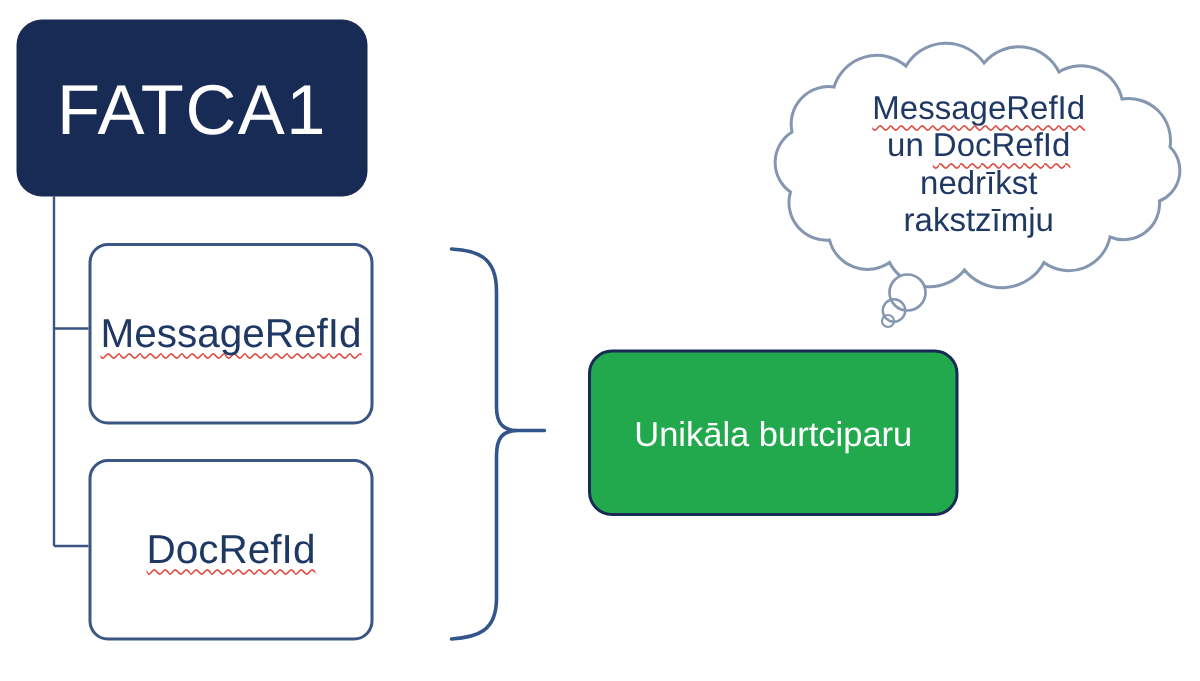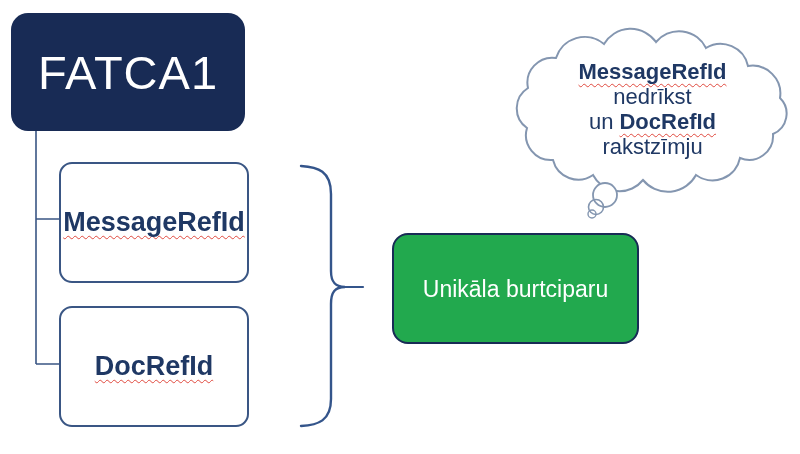--- a/index.html
+++ b/index.html
@@ -44,21 +44,20 @@
     color: #1F3864;
     font-size: 27px;
   }
   .squiggle {
     text-decoration-line: underline;
     text-decoration-style: wavy;
     text-decoration-color: #E04A3F;
     text-decoration-thickness: 1px;
     text-underline-offset: 4px;
     text-decoration-skip-ink: none;
-    font-weight: bold;
   }
   .result-box {
     position: absolute;
     left: 392px; top: 233px;
     width: 243px; height: 107px;
     background: #22A94E;
     border: 2px solid #182B55;
     border-radius: 16px;
     display: flex; flex-direction: column;
     align-items: center; justify-content: center;
@@ -126,20 +125,20 @@
   </div>
 
   <div class="result-box">
     <div>Unikāla burtciparu</div>
   </div>
 
   <div class="cloud-text">
     <div>
       <span class="squiggle">MessageRefId</span>
     </div>
-    <div>nedrīkst</div>
     <div>
       <span>un</span><span class="sep"></span><span class="squiggle">DocRefId</span>
     </div>
+    <div>nedrīkst</div>
     <div>rakstzīmju</div>
   </div>
 
 </div>
 
 </body></html>

